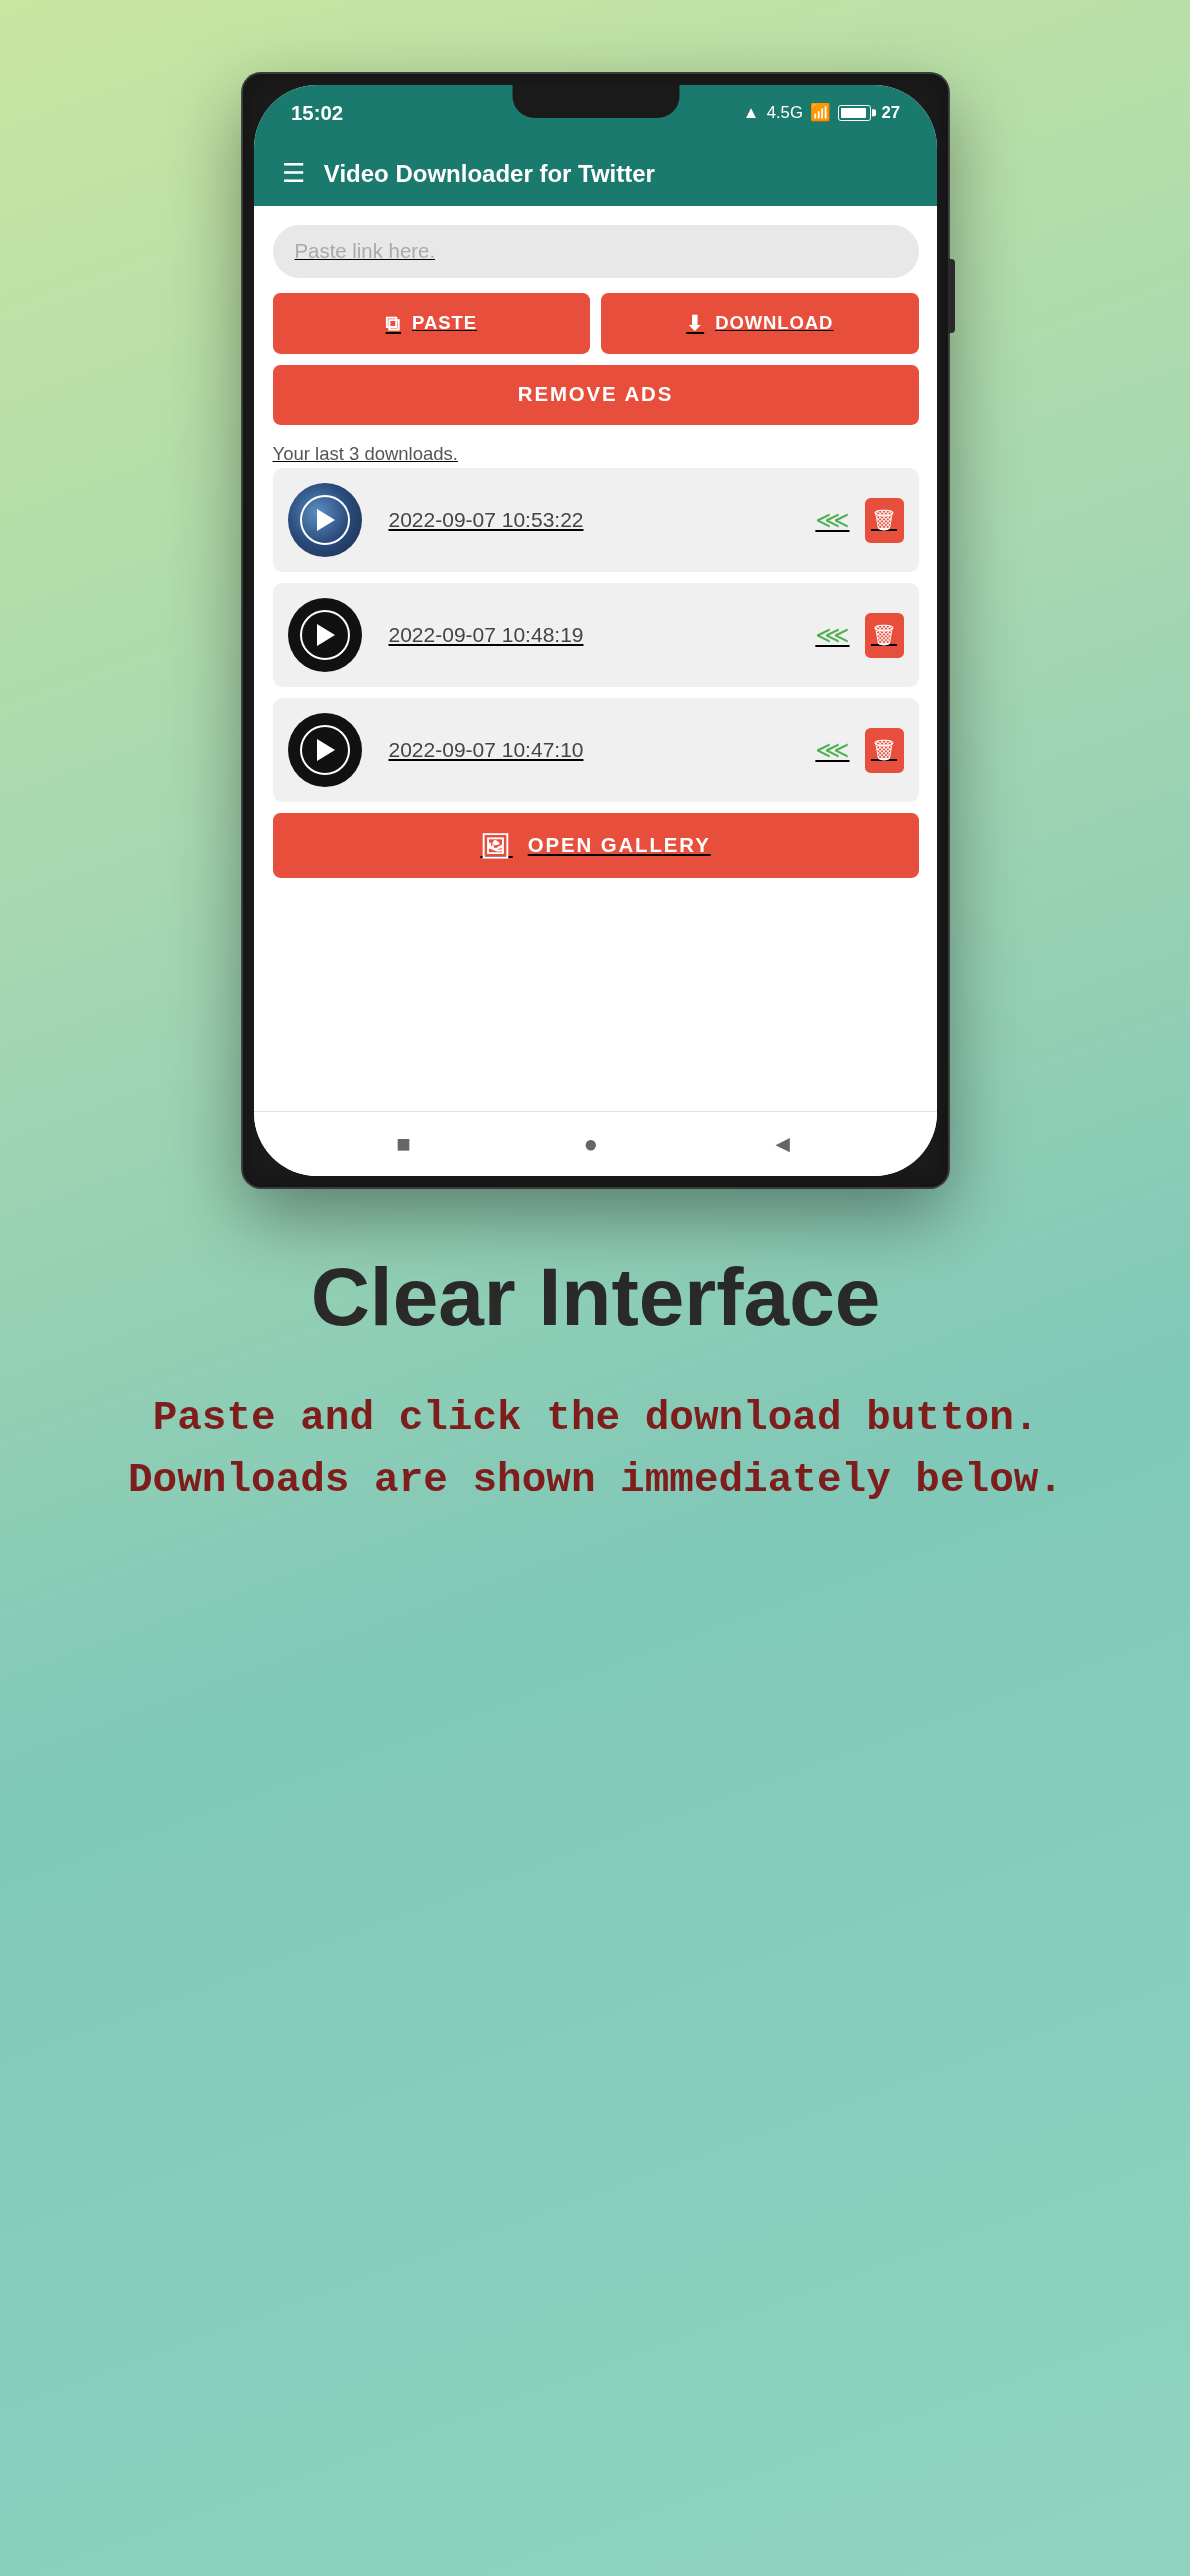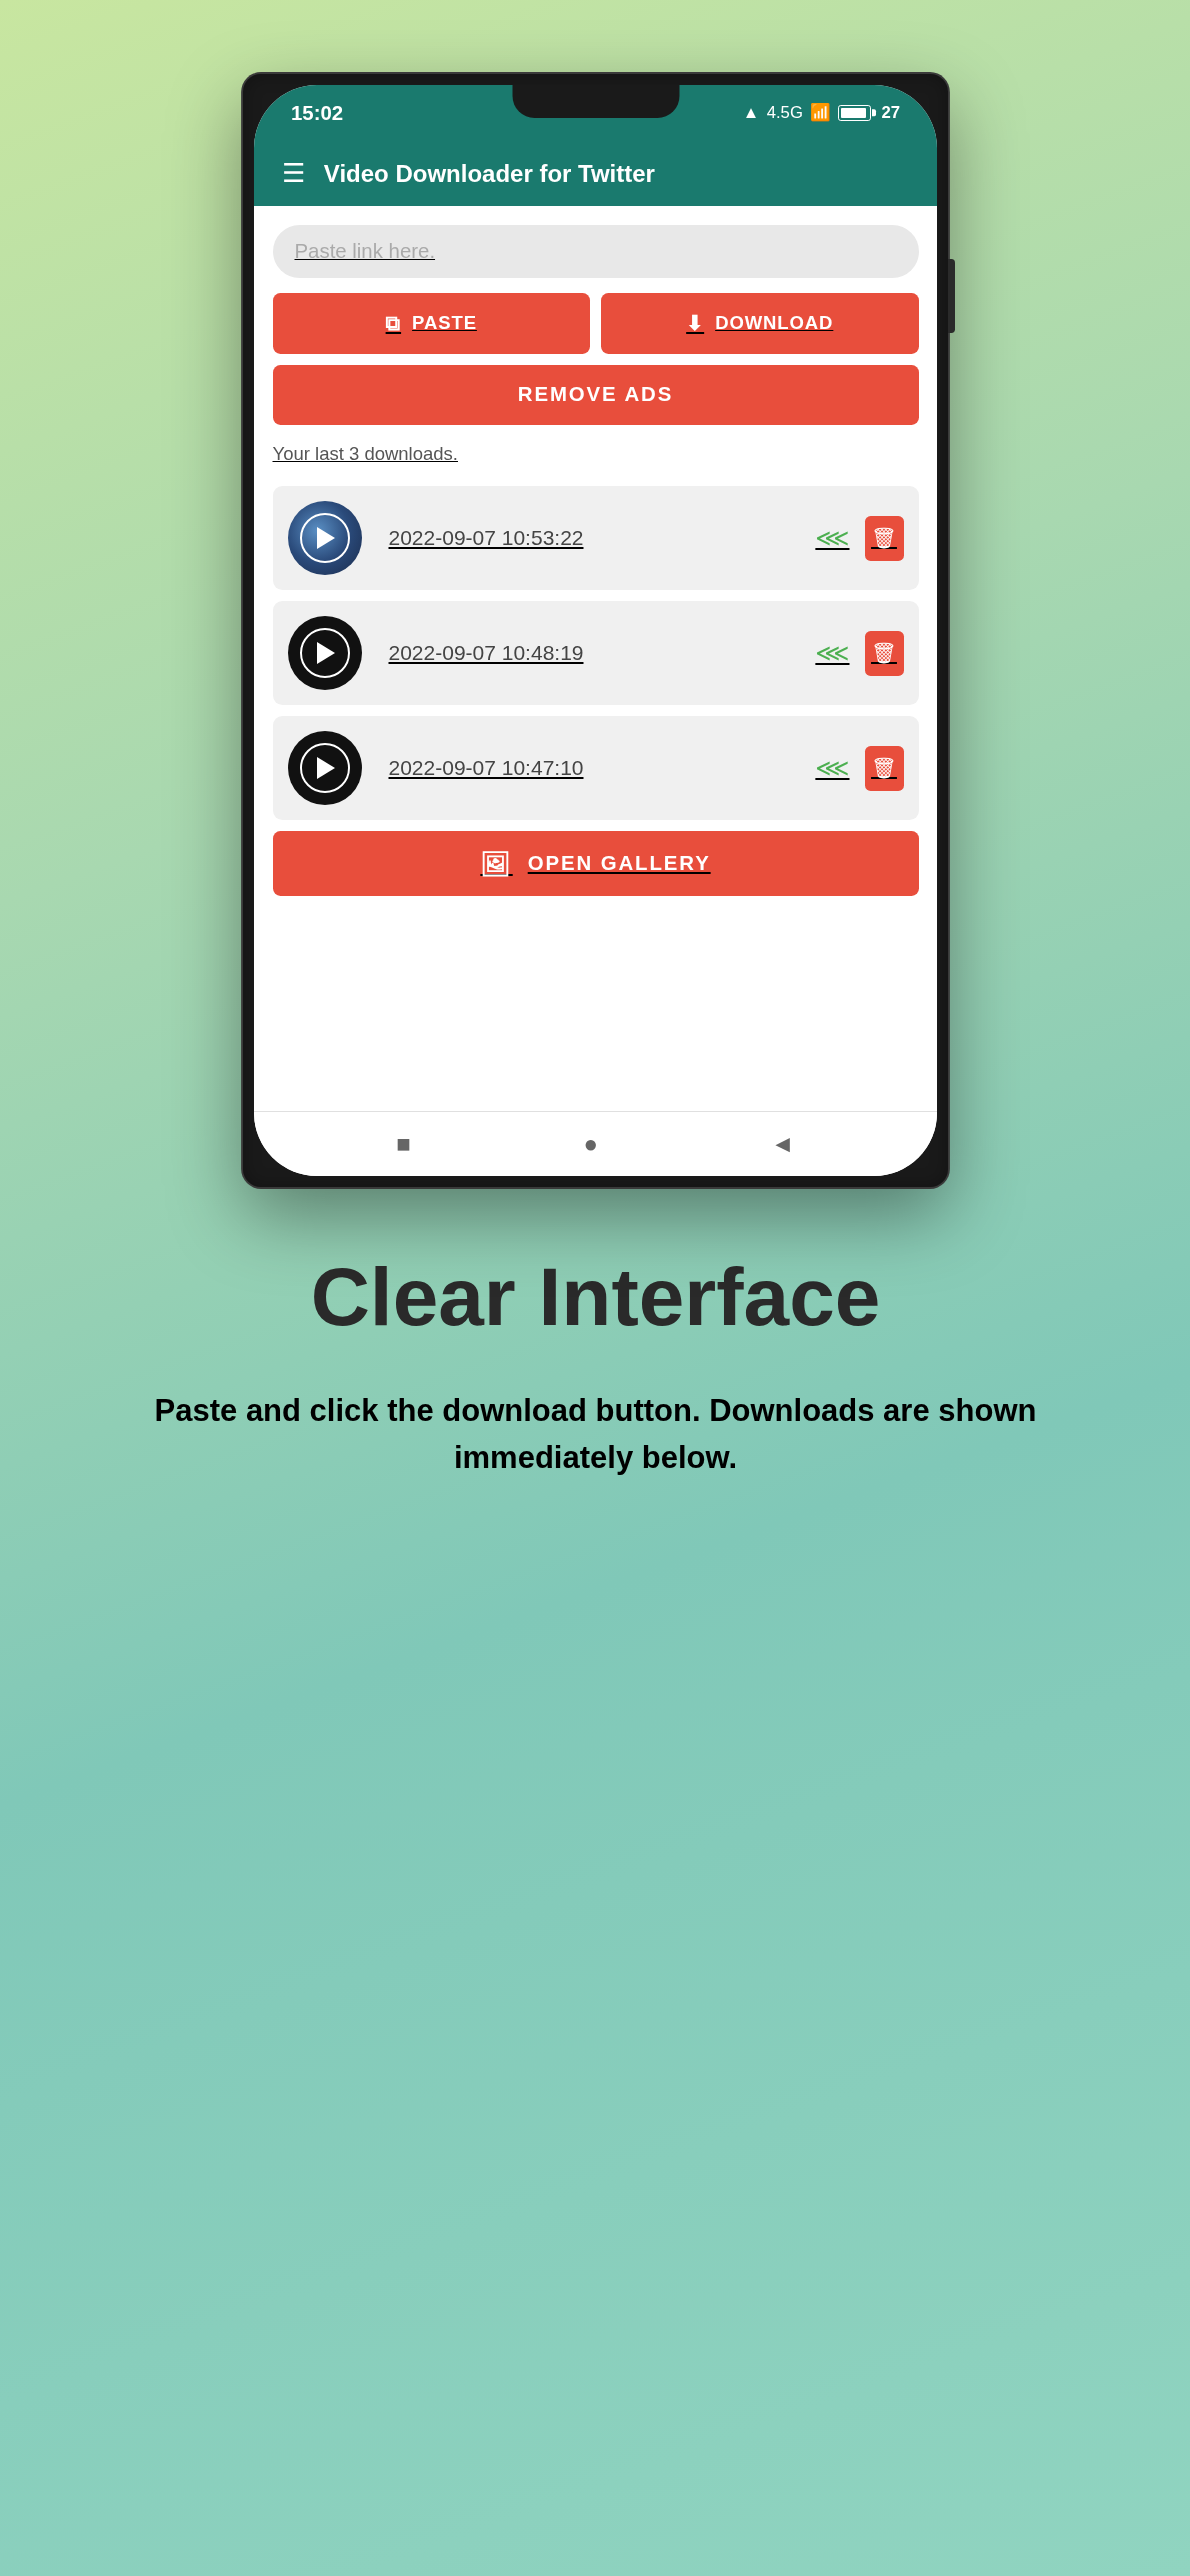--- a/index.html
+++ b/index.html
@@ -232,21 +232,21 @@
       letter-spacing: 1.9px;
       cursor: pointer;
       width: 100%;
       margin-bottom: 18.5px;
     }
 
     
     .downloads-label {
       color: #555;
       font-size: 18.5px;
-      margin-bottom: 21px;
+      margin-bottom: 3px;
     }
 
     
     .download-item {
       background: #f0f0f0;
       border-radius: 9.3px;
       padding: 15px;
       display: flex;
       align-items: center;
       gap: 15px;
@@ -379,24 +379,25 @@
 
     .caption-title {
       font-size: 82px;
       font-weight: 800;
       color: #2a2a2a;
       margin-bottom: 46px;
       line-height: 1.1;
     }
 
     .caption-description {
-      font-size: 31px;
+      font-size: 41px;
       font-weight: 700;
-      color: #000000;
+      color: #7f1d1d;
       line-height: 1.5;
+      font-family: Liberation Mono, monospace;
     }
   </style>
 </head>
 <body>
 
 <div class="phone-frame">
   <div class="phone-screen">
 
     <div class="status-bar">
       <div class="notch"></div>

